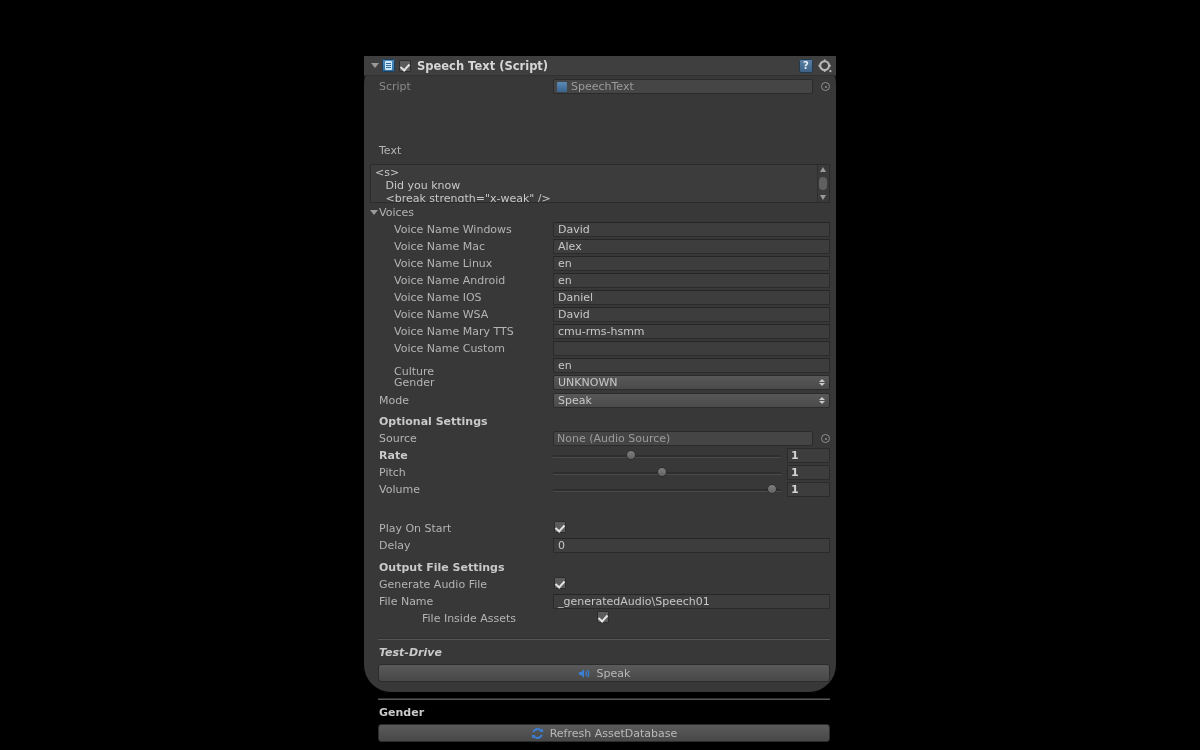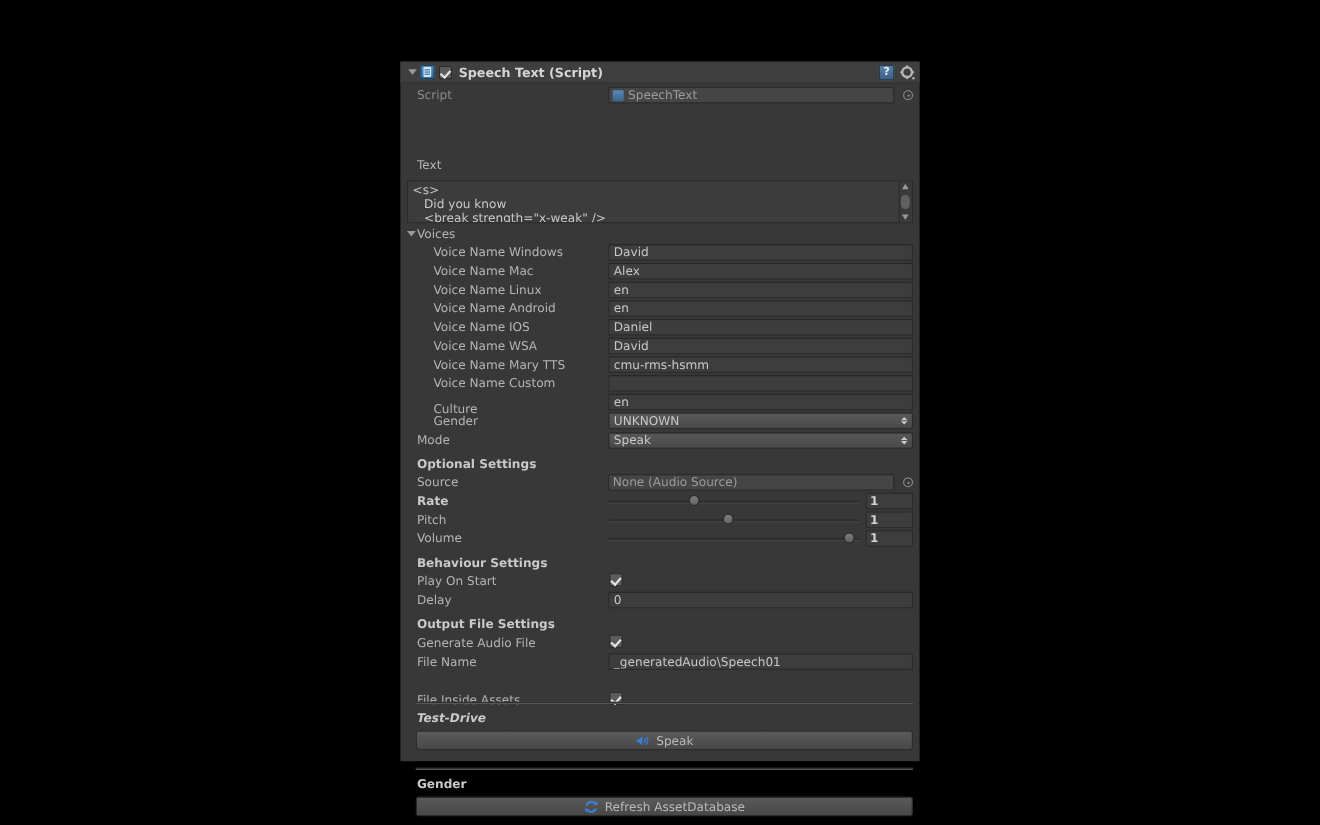--- a/index.html
+++ b/index.html
@@ -18,20 +18,21 @@
   #inspector {
     position: absolute;
     left: 364px;
     top: 56px;
     width: 472px;
     height: 636px;
     background: #383838;
     box-sizing: border-box;
     font-size: 11px;
     color: #b4b4b4;
+    border-radius: 27px;
   }
 
   
   .comp-header {
     height: 20px;
     background: #3f3f3f;
     display: flex;
     align-items: center;
     padding: 0 4px 0 5px;
     box-sizing: border-box;
@@ -472,44 +473,41 @@
   </div>
   <div class="abs row-abs" style="top:425px;height:17px;">
     <div class="lbl" style="position:absolute;left:0;top:2px;">Volume</div>
     <div class="slider">
       <div class="track"></div>
       <div class="knob" id="knob-volume" style="left: calc(96% - 5px);"></div>
     </div>
     <div class="numfld">1</div>
   </div>
 
-  <div class="abs" style="top:449px;">
-    <div class="sect-hdr">Behaviour Settings</div>
-  </div>
   <div class="abs row-abs" style="top:464px;height:17px;">
     <div class="lbl" style="position:absolute;left:0;top:2px;">Play On Start</div>
     <div class="cbx checked" style="position:absolute;left:190px;top:1px;"></div>
   </div>
   <div class="abs row-abs" style="top:481px;height:17px;">
     <div class="lbl" style="position:absolute;left:0;top:2px;">Delay</div>
     <div class="fld">0</div>
   </div>
 
   <div class="abs" style="top:505px;">
     <div class="sect-hdr">Output File Settings</div>
   </div>
   <div class="abs row-abs" style="top:520px;height:17px;">
     <div class="lbl" style="position:absolute;left:0;top:2px;">Generate Audio File</div>
     <div class="cbx checked" style="position:absolute;left:190px;top:1px;"></div>
   </div>
   <div class="abs row-abs" style="top:537px;height:17px;">
     <div class="lbl" style="position:absolute;left:0;top:2px;">File Name</div>
     <div class="fld">_generatedAudio\Speech01</div>
   </div>
-  <div class="abs row-abs" style="top:572px;height:17px;">
+  <div class="abs row-abs" style="top:554px;height:17px;margin-left:43px;">
     <div class="lbl" style="position:absolute;left:0;top:2px;">File Inside Assets</div>
     <div class="cbx checked" style="position:absolute;left:190px;top:1px;"></div>
   </div>
 
   <div class="sep" style="top:582px;"></div>
   <div class="abs" style="top:590px;font-style:italic;">
     <div class="sect-hdr">Test-Drive</div>
   </div>
   <div class="btn" style="top:608px;">
     <span class="bicon">

